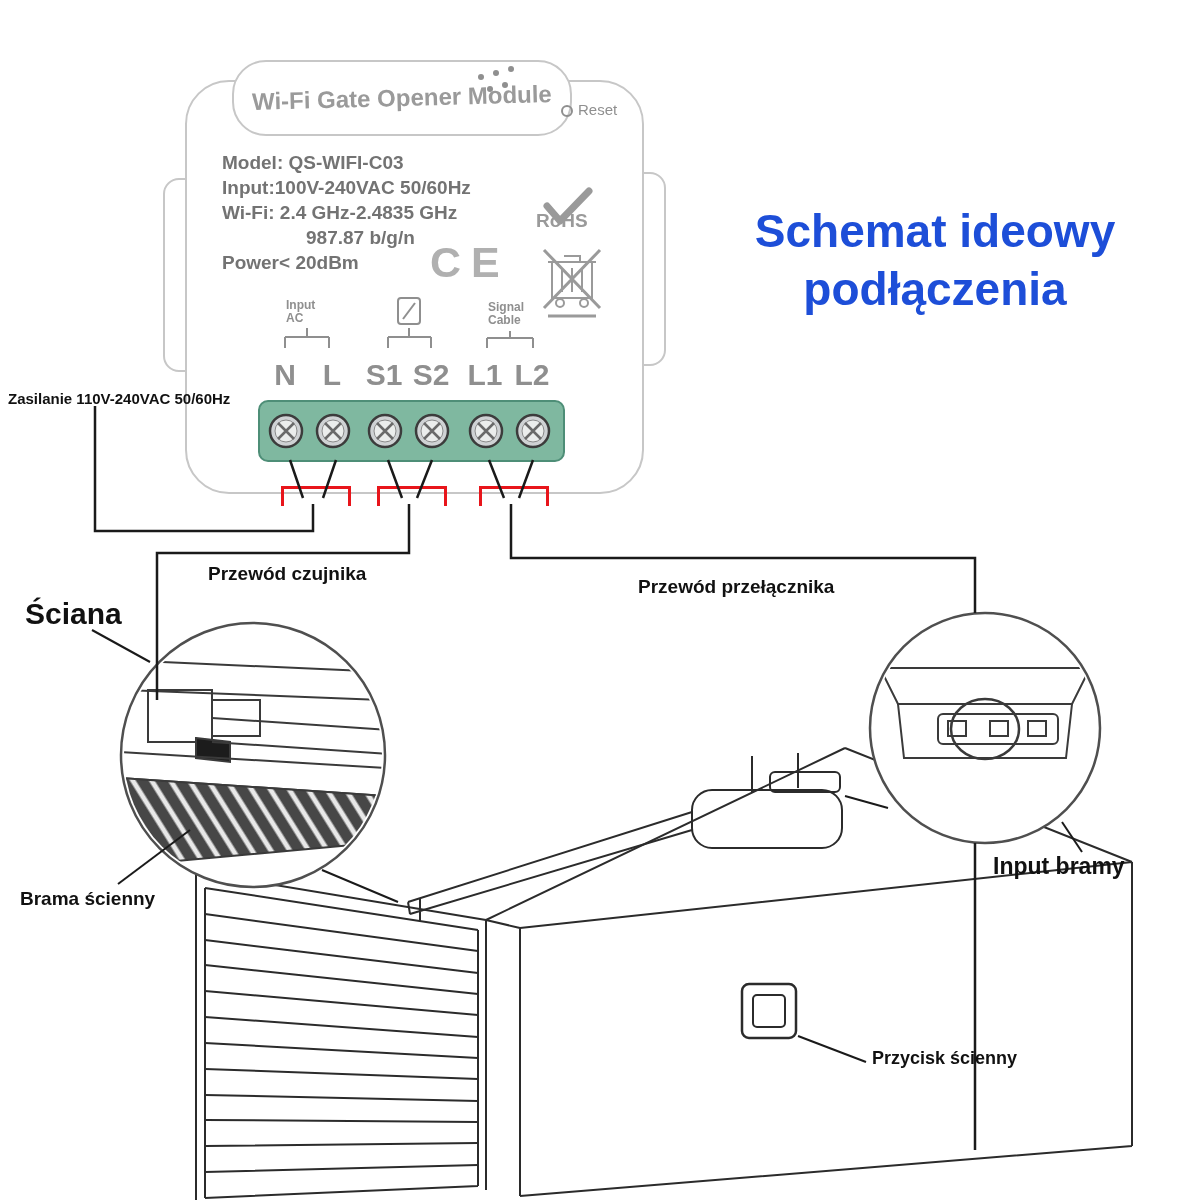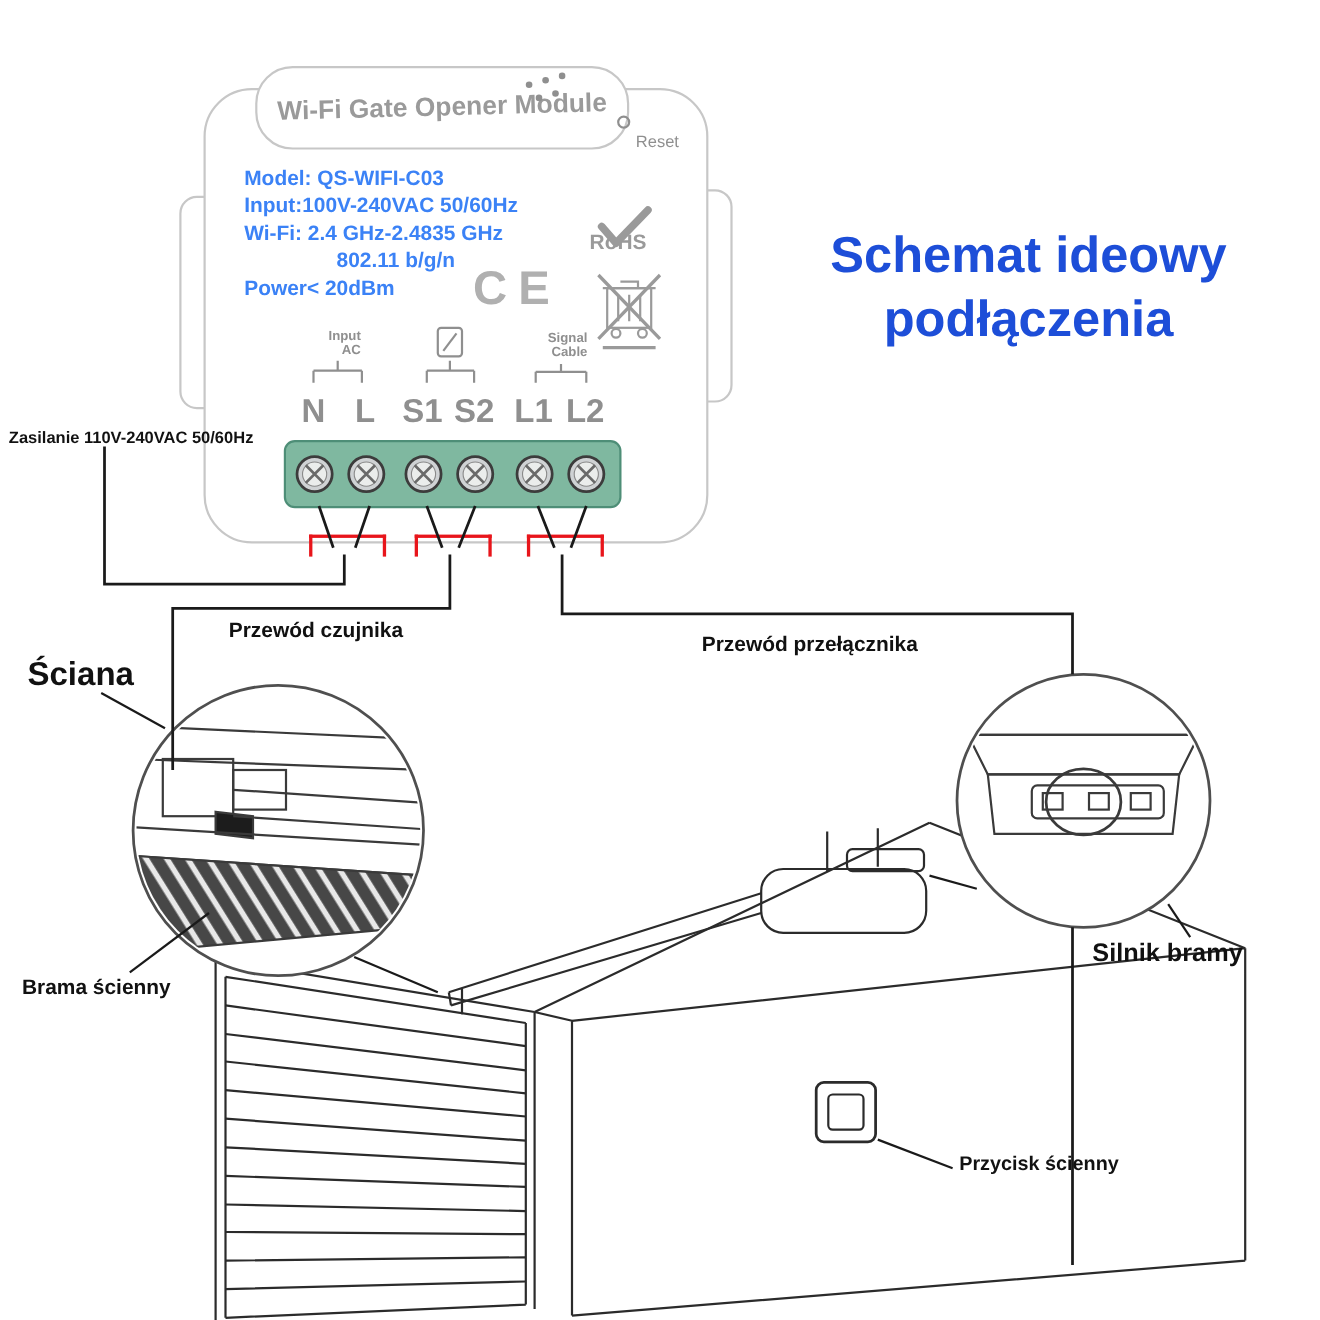--- a/index.html
+++ b/index.html
@@ -13,29 +13,29 @@
        border:2px solid #c7c7c7;border-radius:44px;z-index:2;}
   .device-tab{position:absolute;left:232px;top:60px;width:336px;height:72px;background:#fff;
        border:2px solid #c7c7c7;border-radius:34px;z-index:3;display:flex;align-items:center;
        justify-content:center;}
   .device-tab .module-title{font-size:24px;font-weight:700;color:#9a9a9a;transform:rotate(-1.5deg);
        white-space:nowrap;}
   .dots{position:absolute;left:478px;top:64px;width:44px;height:30px;z-index:4;}
   .dots span{position:absolute;width:6px;height:6px;border-radius:50%;background:#8f8f8f;}
   .reset-dot{position:absolute;left:561px;top:105px;width:8px;height:8px;border:2px solid #8f8f8f;
        border-radius:50%;z-index:4;}
-  .reset-label{position:absolute;left:578px;top:101px;font-size:15px;color:#8f8f8f;z-index:4;margin-top:20px;}
-  .specs{position:absolute;left:222px;top:150px;z-index:4;color:#3b82f6;font-weight:700;
+  .reset-label{position:absolute;left:578px;top:101px;font-size:15px;color:#8f8f8f;z-index:4;}
+  .specs{position:absolute;left:222px;top:150px;z-index:4;color:#737373;font-weight:700;
        font-size:19px;line-height:25px;white-space:nowrap;}
   .spec-centered{padding-left:84px;}
   .ce-mark{position:absolute;left:430px;top:238px;font-size:43px;font-weight:600;color:#b0b0b0;
        letter-spacing:10px;z-index:4;}
   .rohs-label{position:absolute;left:536px;top:210px;font-size:19px;font-weight:700;color:#9a9a9a;z-index:4;}
   .tiny-label{position:absolute;z-index:4;font-size:12px;font-weight:700;color:#8f8f8f;
-       line-height:13px;text-align:right;}
+       line-height:13px;text-align:left;}
   .terminal-letter{position:absolute;top:358px;width:42px;text-align:center;font-size:30px;
        font-weight:700;color:#8f8f8f;z-index:4;}
   .terminal-strip{position:absolute;left:258px;top:400px;width:303px;height:58px;background:#7fb8a0;
        border:2px solid #4e8e77;border-radius:10px;z-index:4;}
   .bracket{position:absolute;top:486px;height:17px;border:3px solid #e8151b;border-bottom:none;
        z-index:4;background:transparent;}
   
   .callout{position:absolute;z-index:6;font-weight:700;white-space:nowrap;}
   .title-block{position:absolute;left:700px;top:203px;width:470px;text-align:center;z-index:6;
        font-size:46px;font-weight:700;line-height:1.25;color:#1d4ed8;}
@@ -131,21 +131,21 @@
       <span style="left:9px;top:22px;"></span>
     <span style="left:24px;top:18px;"></span>
   </div>
   <div class="reset-dot"></div>
   <div class="reset-label">Reset</div>
 
   <div class="specs">
     <div>Model: QS-WIFI-C03</div>
     <div>Input:100V-240VAC 50/60Hz</div>
     <div>Wi-Fi: 2.4 GHz-2.4835 GHz</div>
-    <div class="spec-centered">802.11 b/g/n</div>
+    <div class="spec-centered">987.87 b/g/n</div>
     <div>Power&lt; 20dBm</div>
   </div>
 
   <div class="ce-mark">CE</div>
   <div class="rohs-label">RoHS</div>
 
   <div class="tiny-label" style="left:286px;top:299px;width:42px;">
     <div>Input</div>
     <div>AC</div>
   </div>
@@ -224,16 +224,16 @@
   <div class="title-block">
     <div>Schemat ideowy</div>
     <div>podłączenia</div>
   </div>
 
   <div class="callout" style="left:8px;top:390px;font-size:15px;">Zasilanie 110V-240VAC 50/60Hz</div>
   <div class="callout" style="left:208px;top:563px;font-size:19px;">Przewód czujnika</div>
   <div class="callout" style="left:638px;top:576px;font-size:19px;">Przewód przełącznika</div>
   <div class="callout" style="left:25px;top:597px;font-size:30px;">Ściana</div>
   <div class="callout" style="left:20px;top:888px;font-size:19px;">Brama ścienny</div>
-  <div class="callout" style="left:993px;top:853px;font-size:23px;">Silnik bramy</div>
+  <div class="callout" style="left:993px;top:853px;font-size:23px;">Input bramy</div>
   <div class="callout" style="left:872px;top:1048px;font-size:18px;">Przycisk ścienny</div>
 
 </div>
 
 </body></html>

